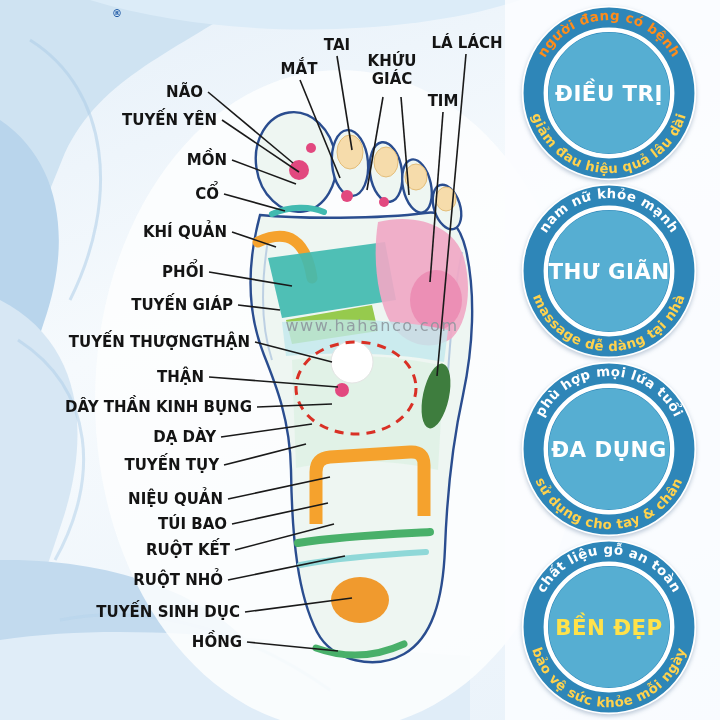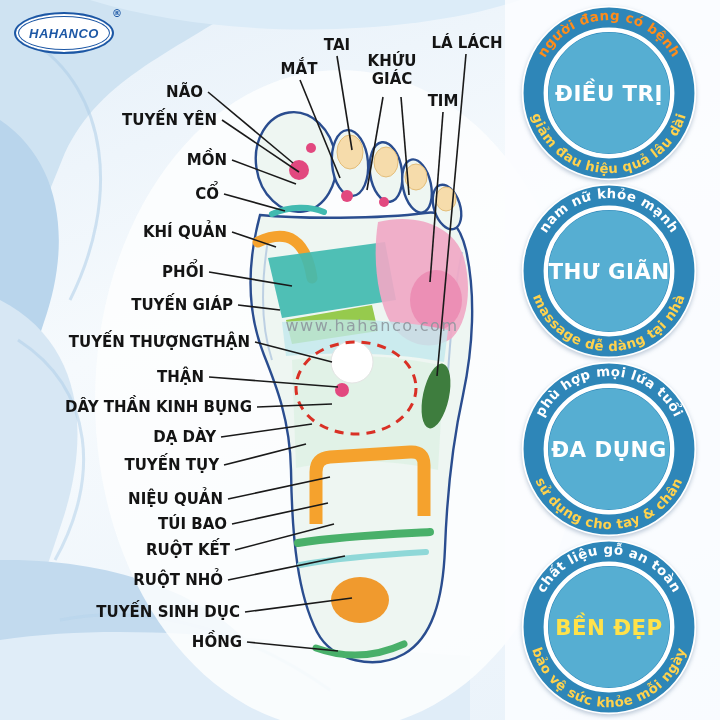--- a/index.html
+++ b/index.html
@@ -37,23 +37,20 @@
     <path d="M90 0 C240 46 430 32 520 0 Z" fill="#dcecf8"></path>
     <path d="M0 640 C150 618 310 648 470 656 L470 720 L0 720 Z" fill="#e0edf8"></path>
     <path d="M30 40 C110 90 120 200 70 300" fill="none" stroke="#aecde8" stroke-width="3" opacity=".55"></path>
     <path d="M18 340 C95 390 100 480 55 560" fill="none" stroke="#aecde8" stroke-width="3" opacity=".5"></path>
     <path d="M60 620 C160 600 260 640 330 690" fill="none" stroke="#b6d3ec" stroke-width="3" opacity=".5"></path>
     <ellipse cx="340" cy="400" rx="245" ry="330" fill="#fdfefe" opacity=".85"></ellipse>
     <rect x="505" y="0" width="215" height="720" fill="#fbfdff" opacity=".85"></rect>
   </svg>
 
   <div class="logo">
-    <div class="logo-oval">
-      <span>HAHANCO</span>
-    </div>
     <span class="reg">®</span>
   </div>
 
   <svg class="diagram" width="520" height="720" viewBox="0 0 520 720">
 
     <g stroke="#2a4d8f" stroke-width="2.4" fill="#eef6f2">
       <path d="M260 215 C248 260 246 310 264 355 C276 385 290 420 291 470 C292 540 298 595 317 632 C333 662 375 670 404 654 C432 638 443 600 445 548 C447 495 452 445 463 395 C473 348 476 295 466 250 C459 222 446 210 425 213 C380 219 300 219 260 215 Z"></path>
       <ellipse cx="296" cy="162" rx="40" ry="50" transform="rotate(-8 296 162)"></ellipse>
       <ellipse cx="350" cy="163" rx="18" ry="33" transform="rotate(-5 350 163)"></ellipse>
       <ellipse cx="386" cy="172" rx="16" ry="30" transform="rotate(-8 386 172)"></ellipse>

